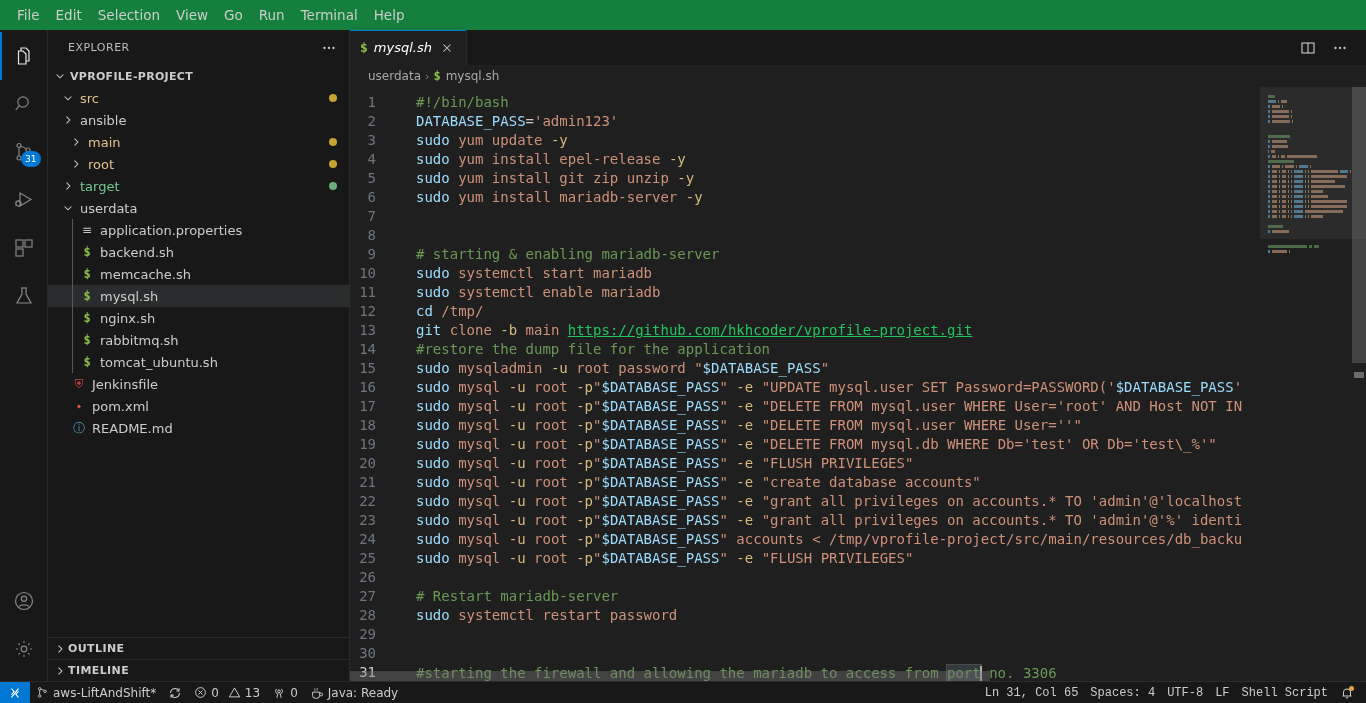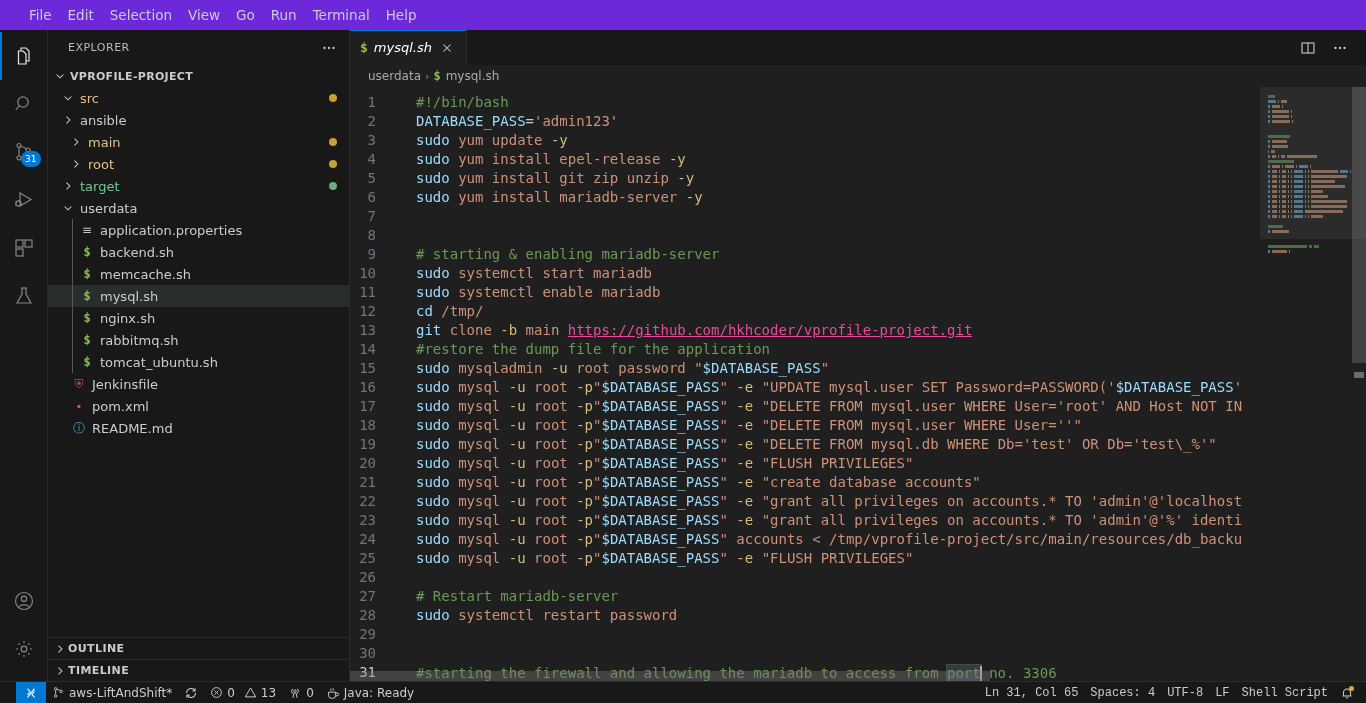--- a/index.html
+++ b/index.html
@@ -8,22 +8,22 @@
     background:#1e1e1e;
     font-family:"DejaVu Sans","Liberation Sans",sans-serif;
     font-size:13px;
     color:#cccccc;
     -webkit-font-smoothing:antialiased;
   }
   .app { width:1366px; height:703px; display:flex; flex-direction:column; }
 
   
   .menubar {
-    height:30px; background:#6d28d9; display:flex; align-items:center;
-    padding-left:21px; flex:0 0 30px;
+    height:30px; background:#15803d; display:flex; align-items:center;
+    padding-left:9px; flex:0 0 30px;
   }
   .menu-item {
     padding:3px 8px; font-size:13.5px; color:#cccccc; cursor:default;
     line-height:18px; white-space:nowrap;
   }
 
   
   .body-row { flex:1 1 auto; display:flex; min-height:0; }
 
   
@@ -120,21 +120,21 @@
     width:48px; flex:0 0 48px; text-align:right; padding-right:22px;
     color:#6e7681; font-size:14px; user-select:none;
   }
   .ctext { padding-left:18px; position:relative; }
 
   
   .t-cmt { color:#6a9955; }
   .t-var { color:#9cdcfe; }
   .t-str { color:#ce9178; }
   .t-plain { color:#cccccc; }
-  .t-link { color:#ec4899; text-decoration:underline; }
+  .t-link { color:#22c55e; text-decoration:underline; }
   .t-opt { color:#d7ba7d; }
   .word-hl { background:#343a40; outline:1px solid #4a4a4a; }
   .cursor {
     display:inline-block; width:2px; height:18px; background:#aeafad;
     vertical-align:text-bottom; margin:0 -1px; position:relative; top:3px;
   }
 
   
   .minimap {
     width:106px; flex:0 0 106px; background:#1f1f1f; position:relative; overflow:hidden;
@@ -156,21 +156,21 @@
   }
   .overview-mark {
     position:absolute; right:2px; width:10px; height:6px; background:#6b6b6b;
   }
 
   
   .statusbar {
     height:22px; flex:0 0 22px; background:#181818; display:flex; align-items:center;
     font-size:12px; color:#cccccc; border-top:1px solid #2b2b2b;
   }
-  .sb-left { display:flex; height:22px;padding-left:16px; }
+  .sb-left { display:flex; height:22px; }
   .sb-right { margin-left:auto; display:flex; align-items:center; height:22px; padding-right:6px;font-family:Liberation Mono, monospace; }
   .sb-item {
     display:flex; align-items:center; gap:4px; padding:0 6px; height:22px; cursor:pointer;
     white-space:nowrap; font-size:12px;
   }
   .sb-remote { background:#0078d4; color:#ffffff; padding:0 8px; }
   svg { display:block; }
 </style>
 </head>
 <body>

